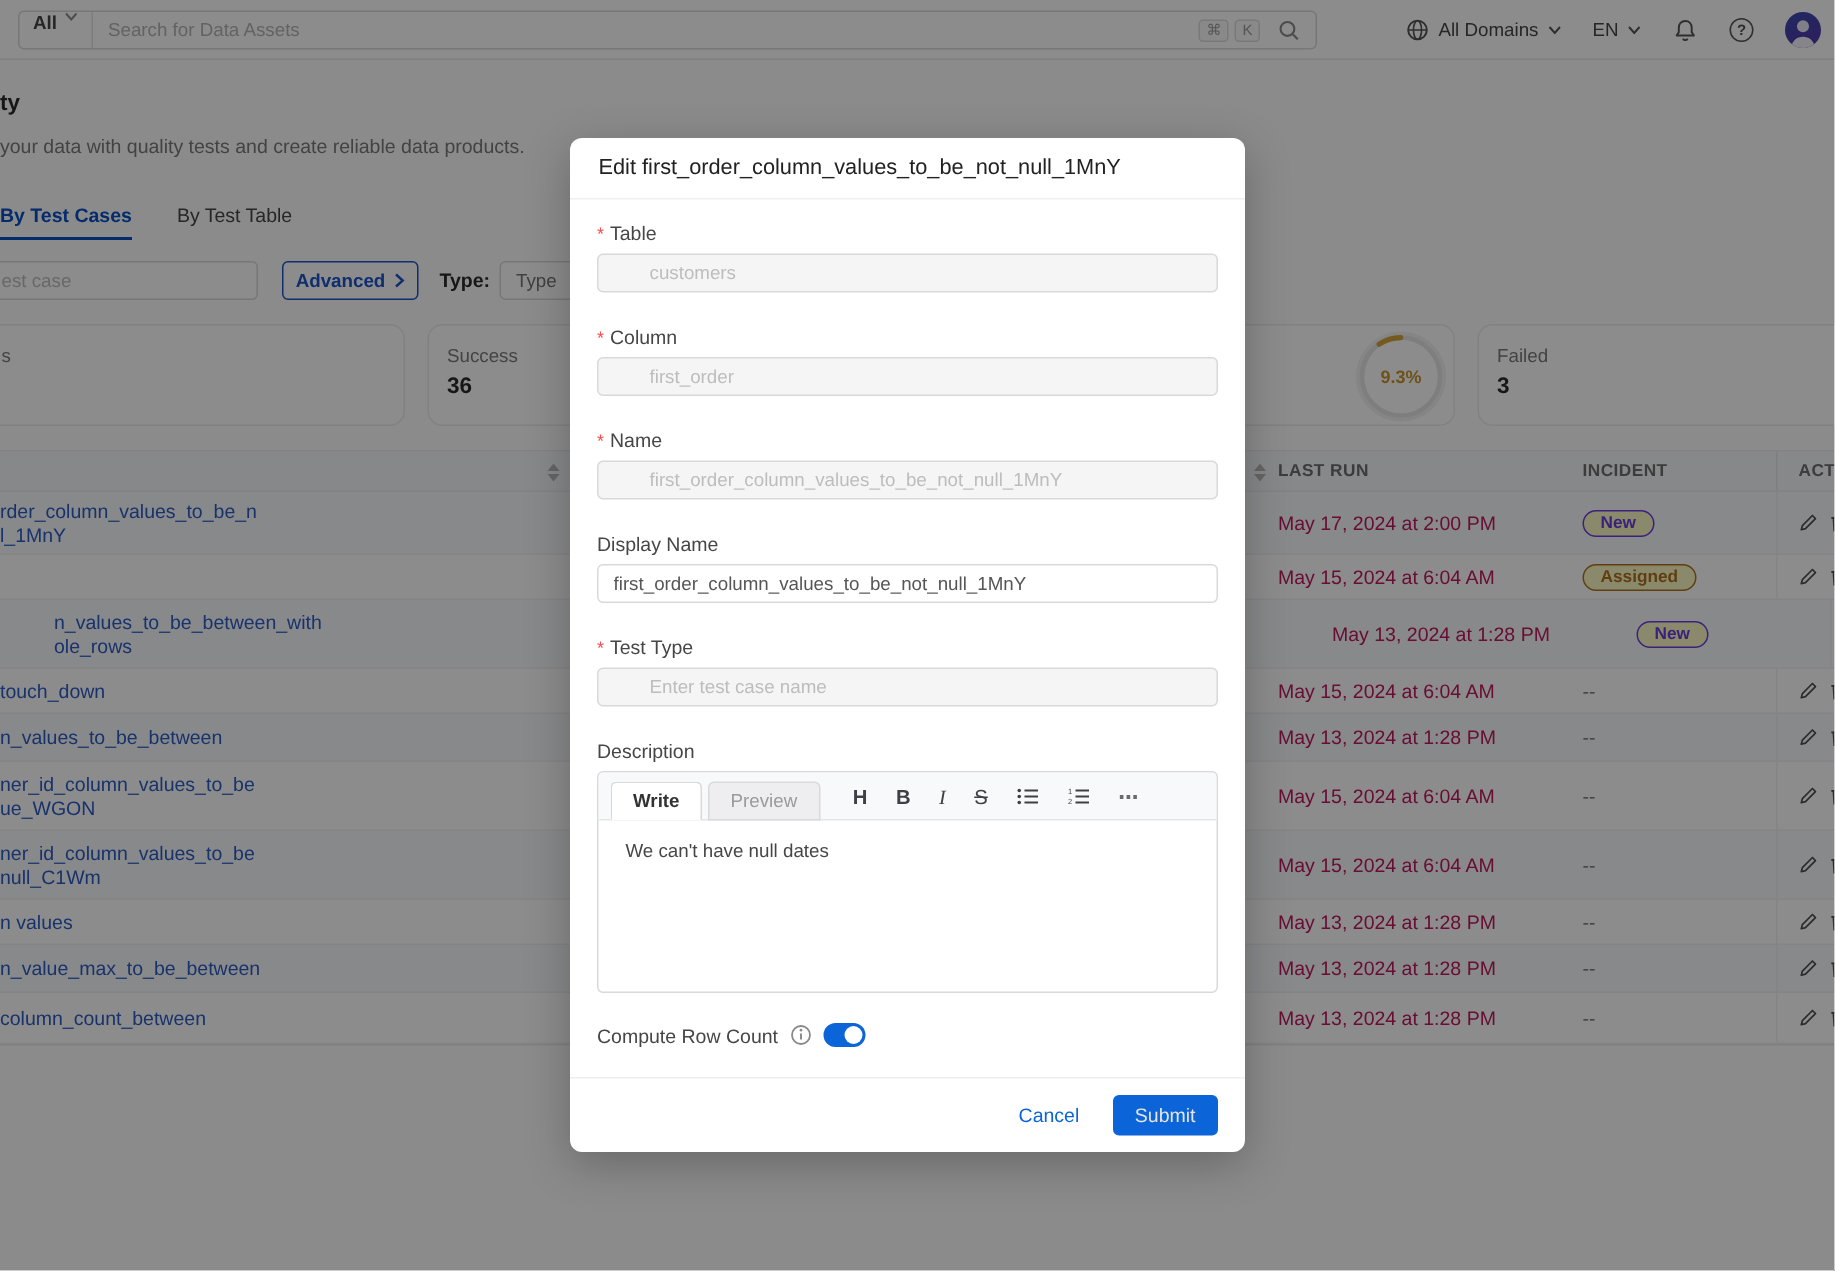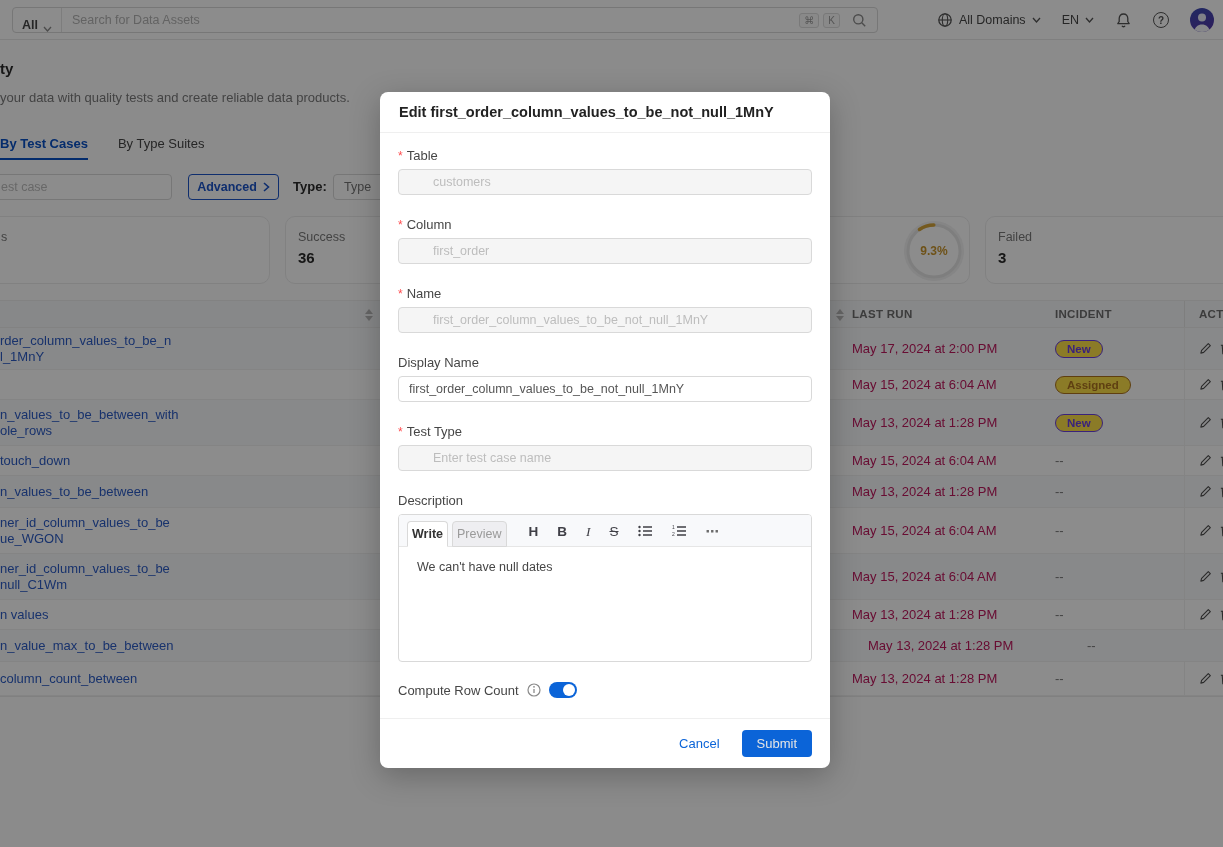--- a/index.html
+++ b/index.html
@@ -5,21 +5,21 @@
   * { box-sizing: border-box; margin: 0; padding: 0; }
   html,body { width:1223px; height:847px; }
   body { font-family:"Liberation Sans","DejaVu Sans",sans-serif; background:#fff; }
   .stage { position:relative; width:1223px; height:847px; overflow:hidden; background:#fff; }
 
   
   .topnav { position:absolute; left:0; top:0; width:100%; height:40px; background:#fff;
             border-bottom:1px solid #e7e7e7; }
   .searchbox { position:absolute; left:12px; top:7px; width:866px; height:26px;
                border:1px solid #d9d9d9; border-radius:4px; display:flex; align-items:center; background:#fff; }
-  .scope { display:flex; align-items:flex-end; gap:5px; padding:0 9px; height:100%; cursor:pointer; }
+  .scope { display:flex; align-items:flex-start; gap:5px; padding:0 9px; height:100%; cursor:pointer; }
   .scope-label { font-size:12.5px; color:#464646; font-weight:600; }
   .scope-divider { width:1px; height:100%; background:#e4e4e4; }
   .search-ph { font-size:12.5px; color:#b4b4b4; padding-left:10px; flex:1; }
   .kbd { font-size:10px; color:#9a9a9a; border:1px solid #dcdcdc; background:#fafafa;
          border-radius:3px; padding:1px 4px; margin-right:4px; line-height:11px; }
   .searchbox .mag { margin:0 10px 0 8px; }
   .nav-right { position:absolute; right:0; top:0; height:40px; display:flex; align-items:center; gap:21px; padding-right:9px; }
   .nav-item { display:flex; align-items:center; gap:6px; font-size:12.5px; color:#464646; cursor:pointer; }
   .help-circle { width:16px; height:16px; border:1.3px solid #545454; border-radius:50%;
                  display:flex; align-items:center; justify-content:center; font-size:10px; color:#545454; font-weight:700;}
@@ -61,44 +61,44 @@
   .thead .col-act { border-left:1px solid #e6e6e6; height:100%; }
   .sort { position:absolute; top:8px; display:flex; flex-direction:column; gap:2px; cursor:pointer; }
   .sort i { display:block; width:0; height:0; border-left:4px solid transparent; border-right:4px solid transparent; }
   .sort .up { border-bottom:5px solid #b9b9b9; }
   .sort .dn { border-top:5px solid #b9b9b9; }
   .trow { display:flex; align-items:center; font-size:13px; border-bottom:1px solid #f1f1f1; background:#fff; }
   .trow:nth-child(odd) { background:#f8f9fb; }
   .tlink { color:#2c5cc5; cursor:pointer; line-height:16px; display:block; }
   .tlink span { display:block; }
   .lastrun { color:#be185d; }
-  .pill { display:inline-block; font-size:11.5px; font-weight:700; border-radius:11px; padding:2px 11px; background:#fde047; }
+  .pill { display:inline-block; font-size:11.5px; font-weight:700; border-radius:11px; padding:2px 11px; background:#fef9c3; }
   .pill-new { color:#6a3fe0; border:1px solid #6a3fe0; }
   .pill-assigned { color:#ad7420; border:1px solid #ad7420; }
   .dash { color:#7a7a7a; }
   .row-act { border-left:1px solid #f0f0f0; align-self:stretch; }
   .icon-btn { cursor:pointer; display:inline-flex; }
 
   
   .overlay { position:absolute; inset:0; background:rgba(0,0,0,0.45); z-index:10; }
   .modal { position:absolute; left:380px; top:92px; width:450px; height:676px; background:#fff;
            border-radius:8px; z-index:20; box-shadow:0 8px 30px rgba(0,0,0,.25);
            display:flex; flex-direction:column; overflow:hidden; }
   .modal-header { height:41px; flex:none; border-bottom:1px solid #efefef; display:flex; align-items:center; padding:0 19px; }
-  .modal-title { font-size:14.5px; font-weight:700; color:#222; }
+  .modal-title { font-size:14.5px; font-weight:400; color:#222; }
   .modal-body { flex:1; padding:15px 18px 0; overflow:hidden; }
   .field { margin-bottom:22px; }
   .f-label { font-size:13px; color:#464646; margin-bottom:6px; display:flex; align-items:center; gap:4px; }
   .req { color:#ff4d4f; font-size:12px; }
   .m-input { width:100%; height:26px; border:1px solid #d9d9d9; border-radius:4px; padding:0 10px;
              font-size:12.5px; color:#565656; background:#fff; }
   .m-input:disabled { background:#f5f5f5; color:#bdbdbd;padding-left:34px; }
   .editor { border:1px solid #d9d9d9; border-radius:4px; height:148px; overflow:hidden; background:#fff; }
   .ed-toolbar { height:32px; background:#f8f9fb; border-bottom:1px solid #e6e6e6; display:flex; align-items:flex-end; padding:0 8px; }
-  .ed-tab { font-size:12.5px; padding:5px 4px; border:1px solid #d9d9d9; border-radius:4px 4px 0 0;
+  .ed-tab { font-size:12.5px; padding:5px 14px; border:1px solid #d9d9d9; border-radius:4px 4px 0 0;
             margin-right:4px; position:relative; top:1px; cursor:pointer; }
   .ed-tab.active { background:#fff; color:#333; font-weight:600; border-bottom-color:#fff; z-index:2; }
   .ed-tab.inactive { background:#eeeef1; color:#9a9a9a; }
   .ed-icons { display:flex; align-items:center; gap:19px; margin:0 0 8px 18px; color:#3f3f46; }
   .ed-ic { font-size:13.5px; cursor:pointer; line-height:1; }
   .ic-h { font-weight:700; }
   .ic-b { font-weight:800; }
   .ic-i { font-style:italic; font-family:"Liberation Serif",serif; }
   .ic-s { text-decoration:line-through; }
   .ic-more { font-weight:700; letter-spacing:1px; color:#6b6b6b; }
@@ -167,21 +167,21 @@
       </div>
     </div>
   </header>
 
   <main class="content">
     <h1 class="page-title">ty</h1>
     <p class="page-subtitle">your data with quality tests and create reliable data products.</p>
 
     <div class="tabs">
       <div class="tab active">By Test Cases</div>
-      <div class="tab">By Type Suites</div>
+      <div class="tab">By Test Table</div>
     </div>
 
     <div class="filter-row">
       <input class="f-input" placeholder="est case" style="">
       <button class="adv-btn">
         <span>Advanced</span>
         <svg class="ic" width="7" height="10" viewBox="0 0 7 10">
             <path d="M1 1l4.5 4L1 9" fill="none" stroke="#1c54c8" stroke-width="1.6"></path>
           </svg>
       </button>
@@ -266,21 +266,21 @@
                 </svg>
               </span>
               <span class="icon-btn">
                 <svg class="ic" width="13" height="13" viewBox="0 0 14 14">
                   <path d="M2 3.5h10M5.5 1.8h3M3.5 3.5l.6 9.2h5.8l.6-9.2M5.7 6v4.4M8.3 6v4.4" fill="none" stroke="#4f4f4f" stroke-width="1.2"></path>
                 </svg>
               </span>
             </div>
         </div>
 
-        <div class="trow" style="min-height:46px;">
+        <div class="trow" style="min-height:46px;padding-left:36px;">
           <div class="col-name">
               <a class="tlink">
                 <span>n_values_to_be_between_with</span>
                 <span>ole_rows</span>
               </a>
             </div>
           <div class="col-last lastrun">May 13, 2024 at 1:28 PM</div>
           <div class="col-inc"><span class="pill pill-new">New</span></div>
           <div class="col-act row-act">
               <span class="icon-btn">
@@ -404,21 +404,21 @@
                 </svg>
               </span>
               <span class="icon-btn">
                 <svg class="ic" width="13" height="13" viewBox="0 0 14 14">
                   <path d="M2 3.5h10M5.5 1.8h3M3.5 3.5l.6 9.2h5.8l.6-9.2M5.7 6v4.4M8.3 6v4.4" fill="none" stroke="#4f4f4f" stroke-width="1.2"></path>
                 </svg>
               </span>
             </div>
         </div>
 
-        <div class="trow" style="min-height:32px;gap:16px;">
+        <div class="trow" style="min-height:32px;">
           <div class="col-name">
               <a class="tlink">
                 <span>n_value_max_to_be_between</span>
                 <span></span>
               </a>
             </div>
           <div class="col-last lastrun">May 13, 2024 at 1:28 PM</div>
           <div class="col-inc"><span class="dash">--</span></div>
           <div class="col-act row-act">
               <span class="icon-btn">

